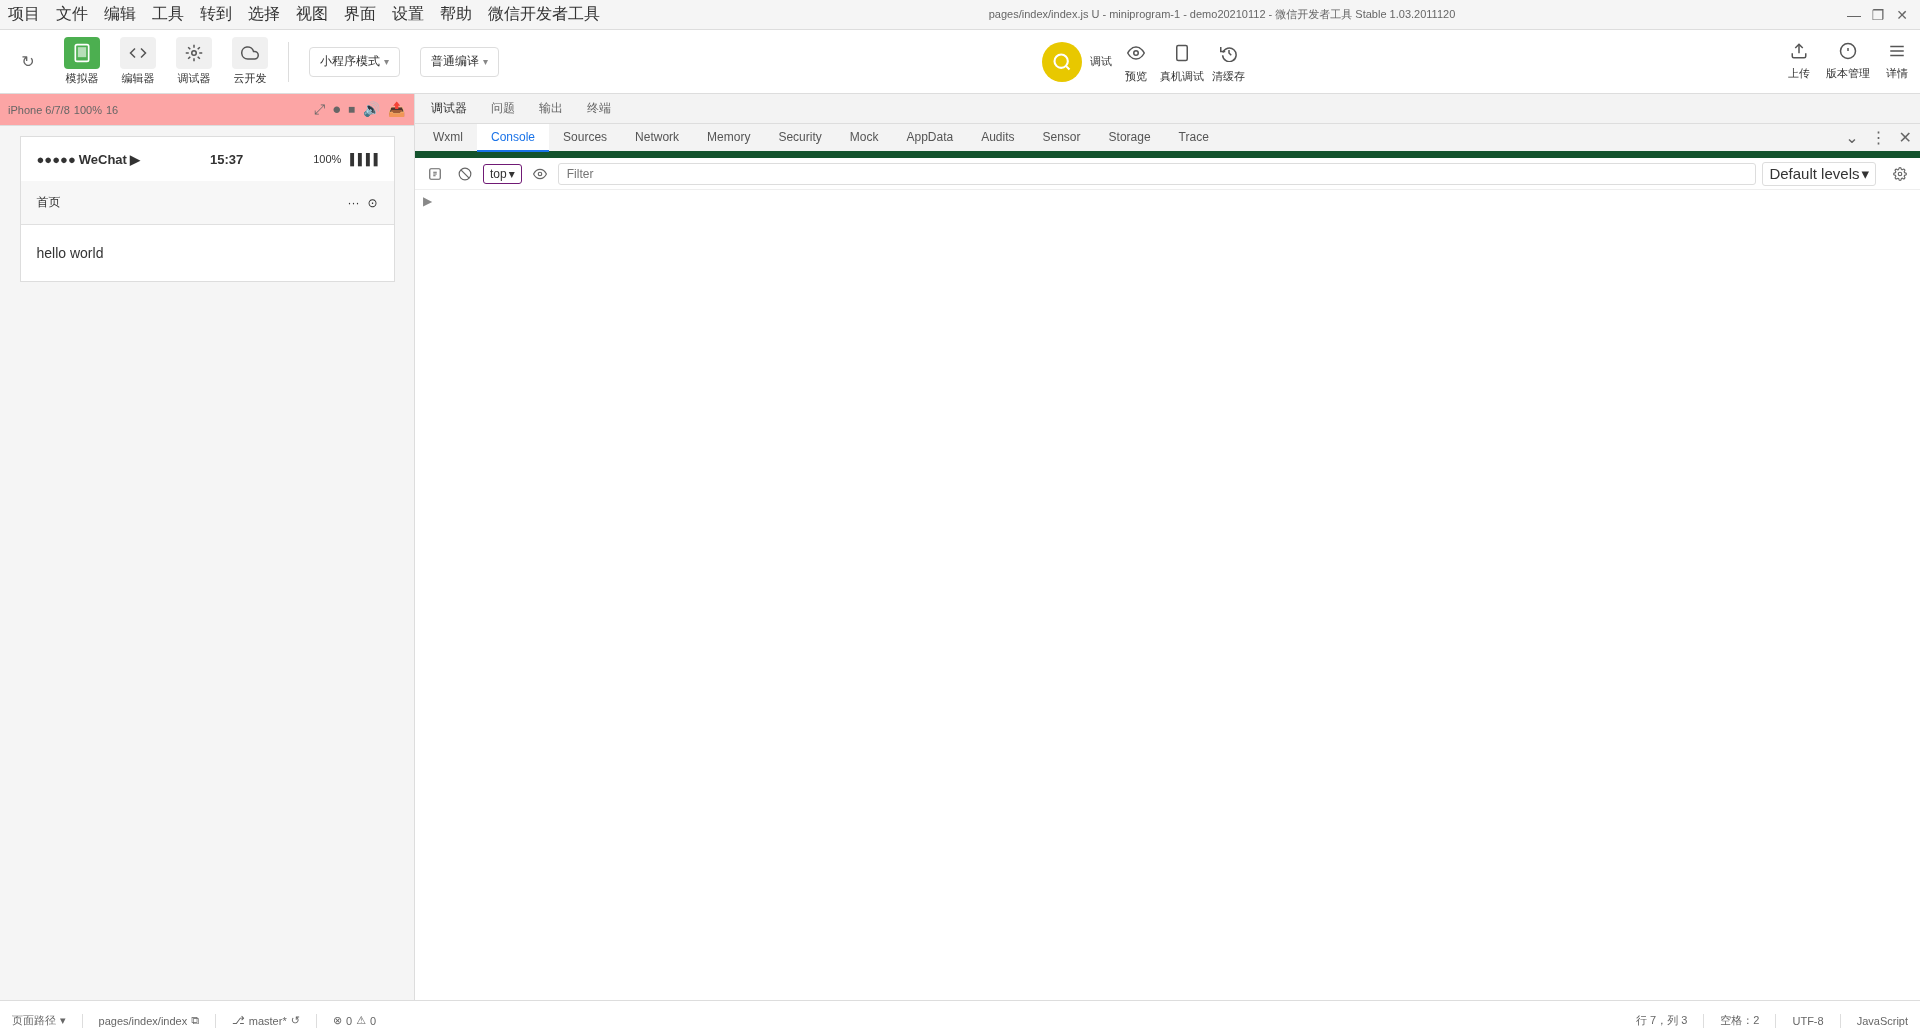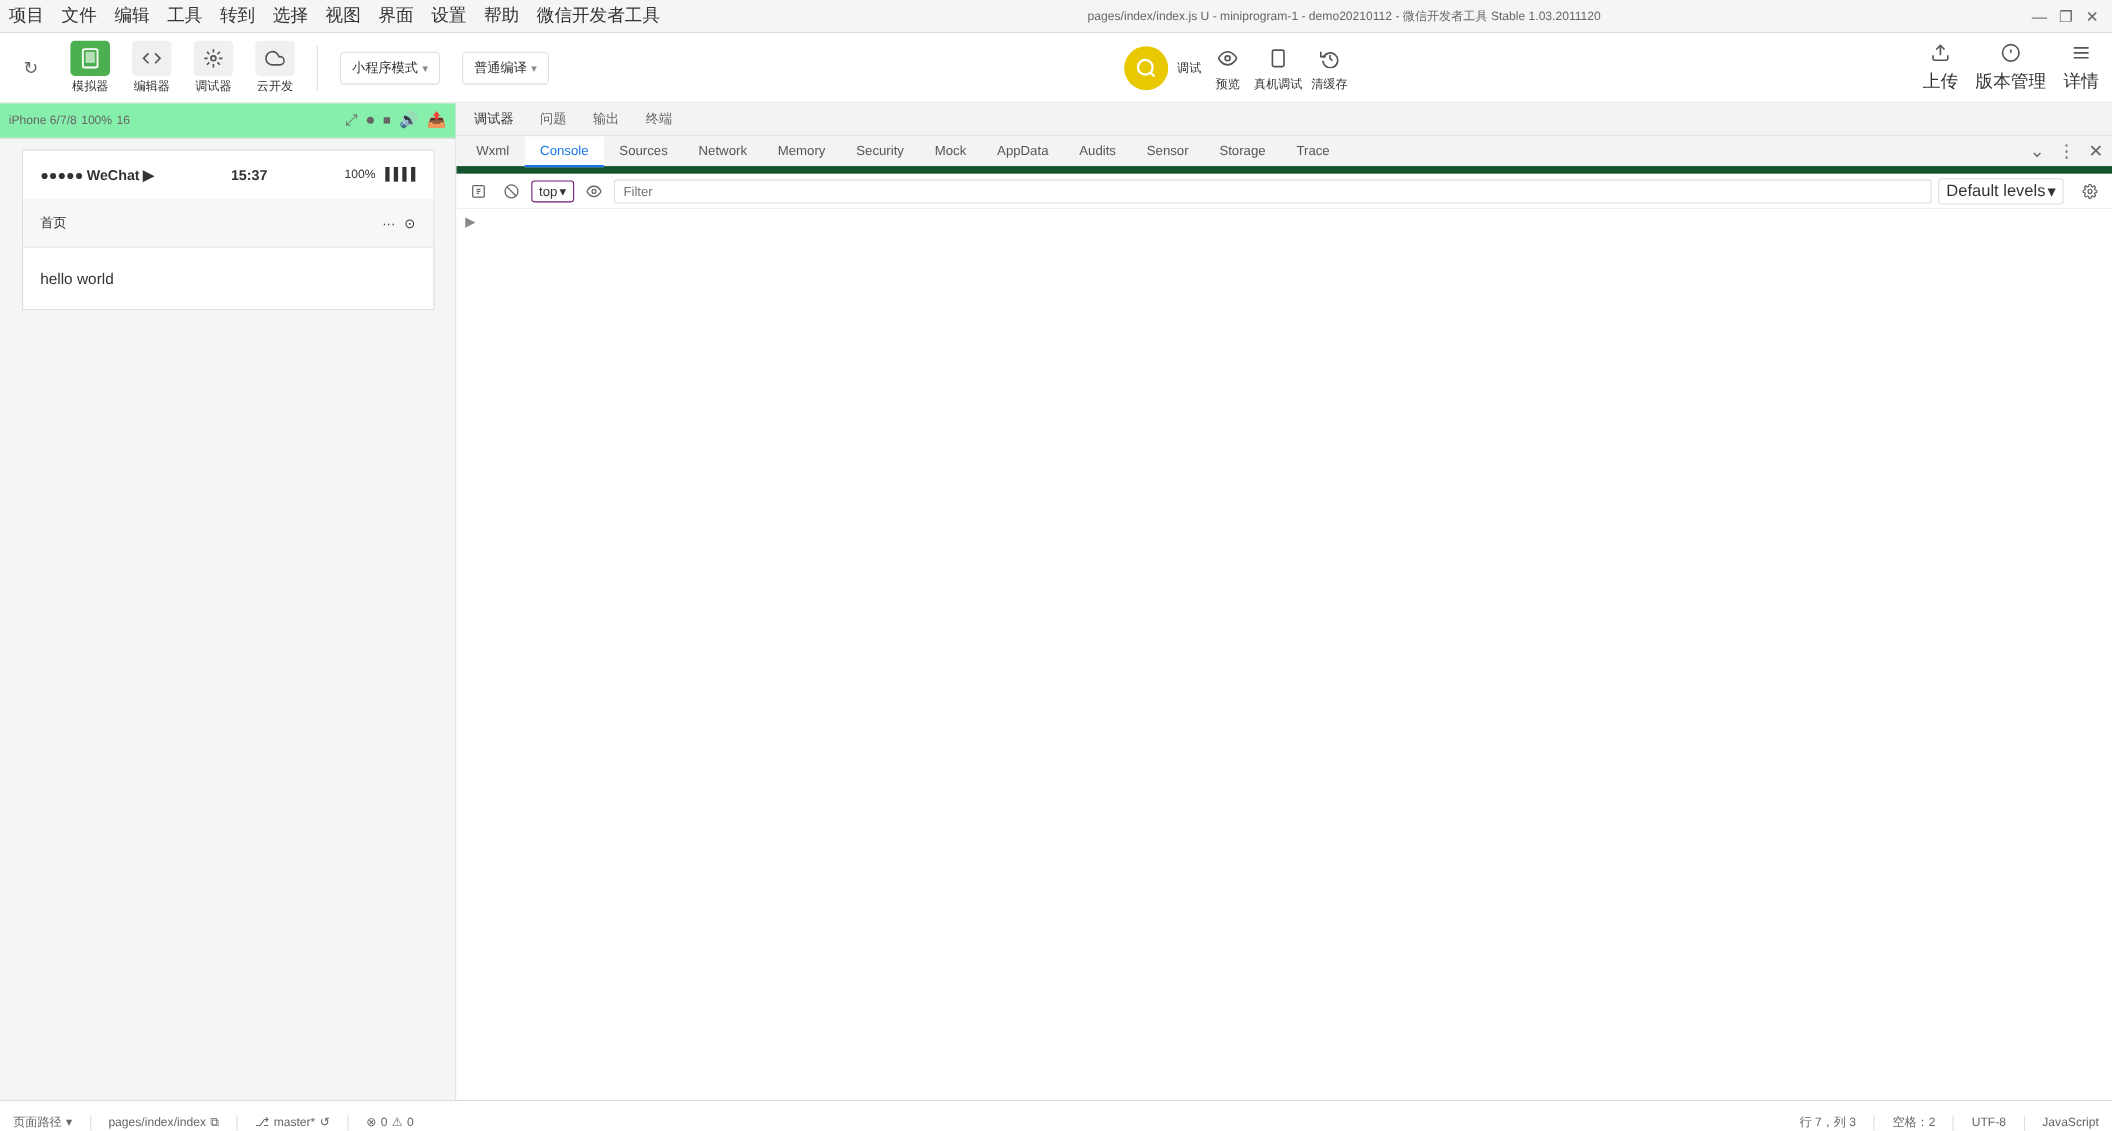--- a/index.html
+++ b/index.html
@@ -174,40 +174,40 @@
       flex-direction: column;
       align-items: center;
       gap: 2px;
       cursor: pointer;
     }
     .right-btn .icon {
       font-size: 16px;
       color: #555;
     }
     .right-btn .label {
-      font-size: 16px;
+      font-size: 11px;
     }
 
     
     #main-content {
       display: flex;
       height: calc(1028px - 30px - 64px - 28px);
     }
 
     
     #simulator {
       width: 415px;
       background: #f5f5f5;
       border-right: 1px solid #ddd;
       display: flex;
       flex-direction: column;
     }
     #sim-top-bar {
       height: 32px;
-      background: #86efac;
+      background: #fca5a5;
       border-bottom: 1px solid #ddd;
       display: flex;
       align-items: center;
       padding: 0 8px;
       gap: 8px;
       font-size: 11px;
       color: #666;
     }
     #sim-top-bar .device-info {
       display: flex;

